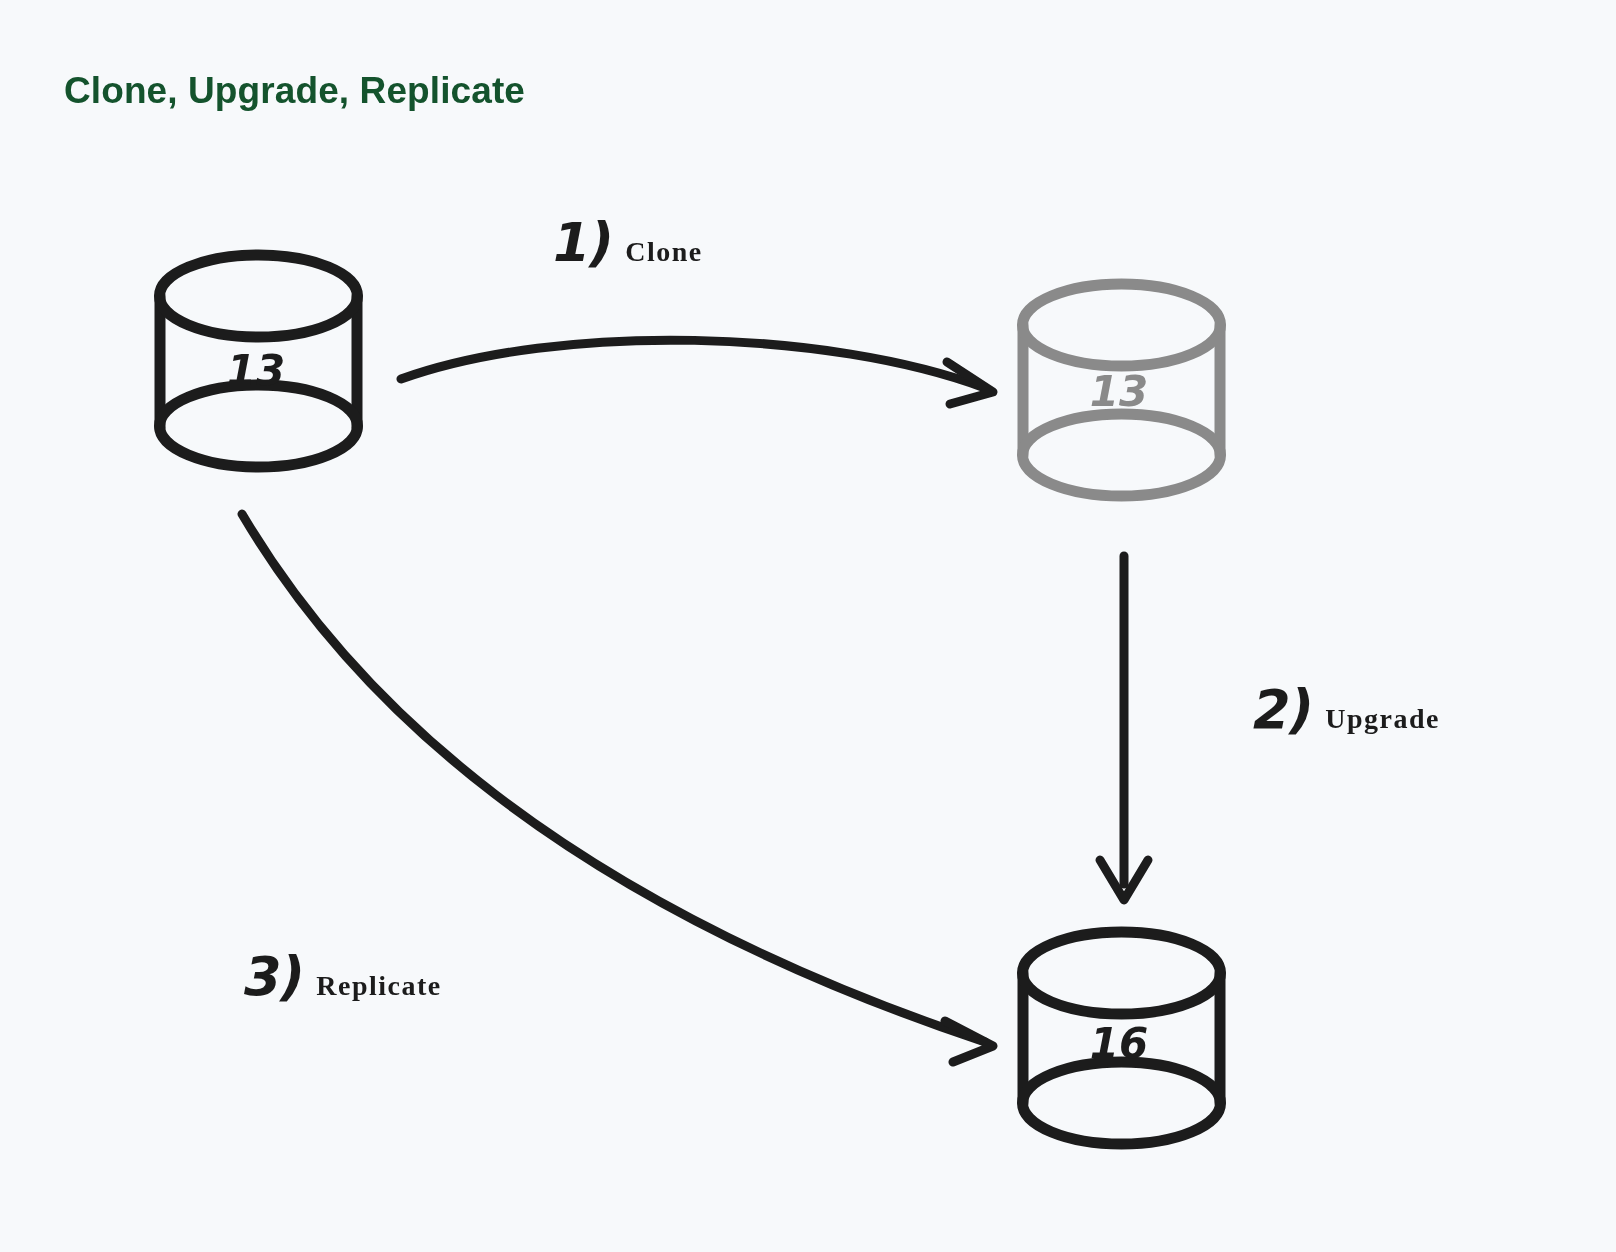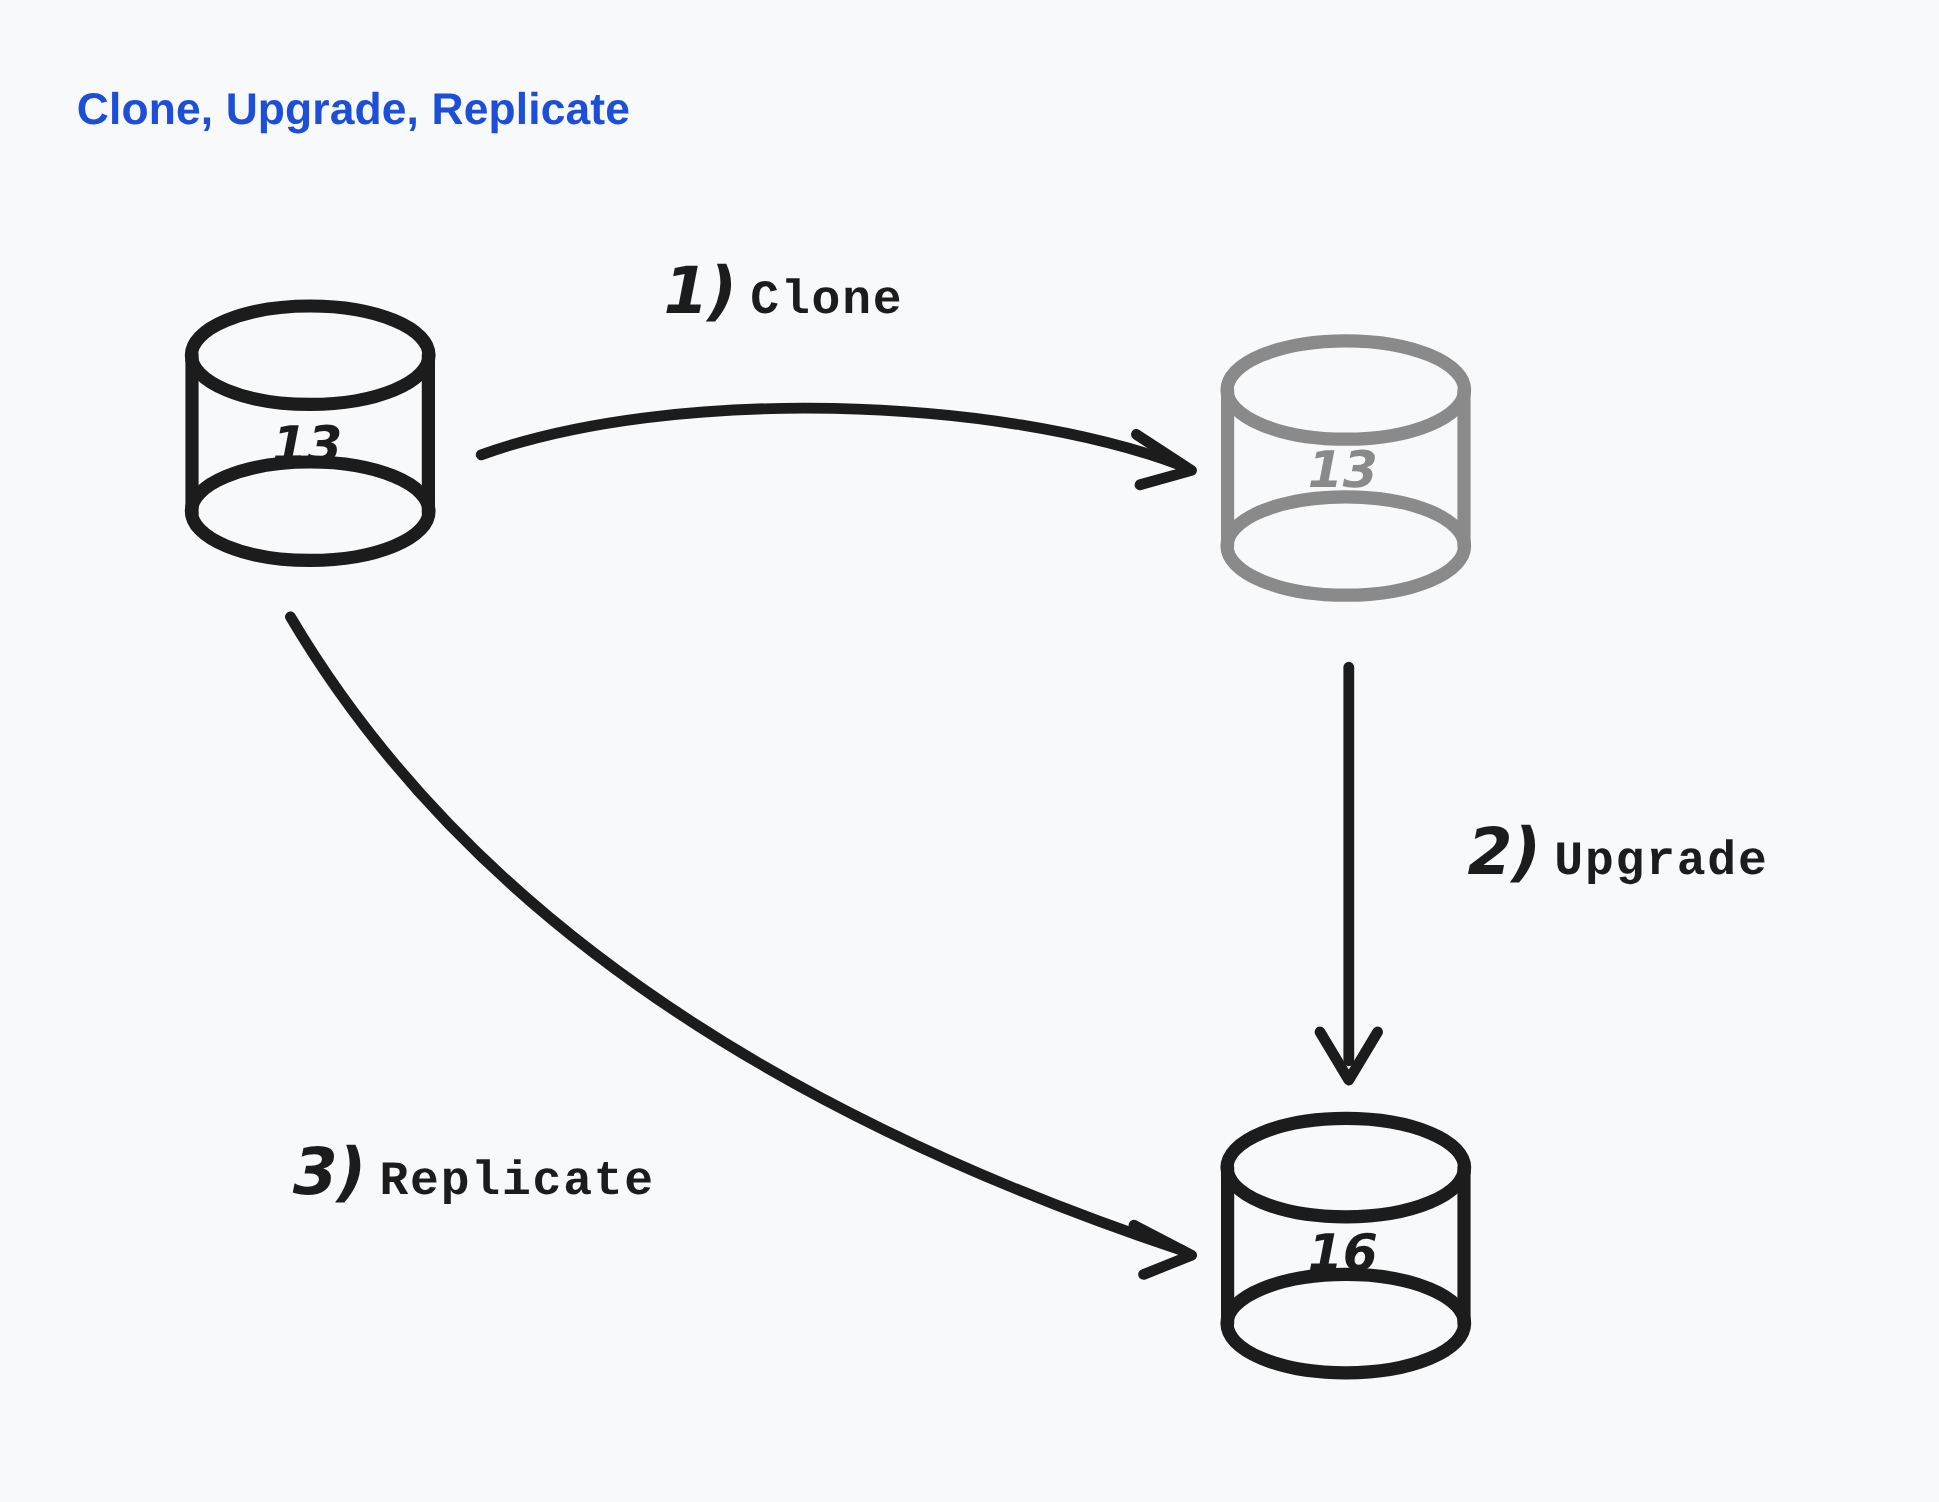--- a/index.html
+++ b/index.html
@@ -46,33 +46,33 @@
     line-height: 1;
   }
   .step-num {
     font-family: "DejaVu Sans", sans-serif;
     font-weight: 700;
     font-size: 54px;
     font-style: italic;
     letter-spacing: -1px;
   }
   .step-word {
-    font-family: Liberation Mono, monospace;
+    font-family: Liberation Serif, serif;
     font-weight: 700;
-    font-size: 40px;
+    font-size: 28px;
     letter-spacing: 1.5px;
     margin-left: 12px;
   }
 </style>
 </head>
 <body style="background: rgb(247, 249, 251);">
 
 <div id="canvas" style="background: rgb(247, 249, 251);">
 
-  <div class="title-text" style="color: #1d4ed8; text-align: center;">Clone, Upgrade, Replicate</div>
+  <div class="title-text" style="color: #14532d; text-align: center;">Clone, Upgrade, Replicate</div>
 
   <svg id="diagram-svg" viewBox="0 0 1616 1252" xmlns="http://www.w3.org/2000/svg">
 
     <g>
 
       <path d="M 160 296 L 160 428" fill="none" stroke="#1c1c1c" stroke-width="11" stroke-linecap="round"></path>
       <path d="M 357 296 L 357 428" fill="none" stroke="#1c1c1c" stroke-width="11" stroke-linecap="round"></path>
 
       <ellipse cx="258.5" cy="296" rx="99" ry="41" fill="none" stroke="#1c1c1c" stroke-width="11"></ellipse>
 
@@ -115,21 +115,21 @@
     <text x="1119" y="406" text-anchor="middle" font-family="DejaVu Sans, sans-serif" font-size="42" font-weight="bold" font-style="italic" fill="#8a8a8a">13</text>
 
     <text x="1119" y="1058" text-anchor="middle" font-family="DejaVu Sans, sans-serif" font-size="42" font-weight="bold" font-style="italic" fill="#1c1c1c">16</text>
 
   </svg>
 
   <div class="step-label" style="left:553px; top:216px;">
     <span class="step-num">1)</span><span class="step-word">Clone</span>
   </div>
 
-  <div class="step-label" style="left:1223px; top:683px;">
+  <div class="step-label" style="left:1253px; top:683px;">
     <span class="step-num">2)</span><span class="step-word">Upgrade</span>
   </div>
 
   <div class="step-label" style="left:244px; top:930px;margin-top:20px;">
     <span class="step-num">3)</span><span class="step-word">Replicate</span>
   </div>
 
 </div>
 
 </body></html>

